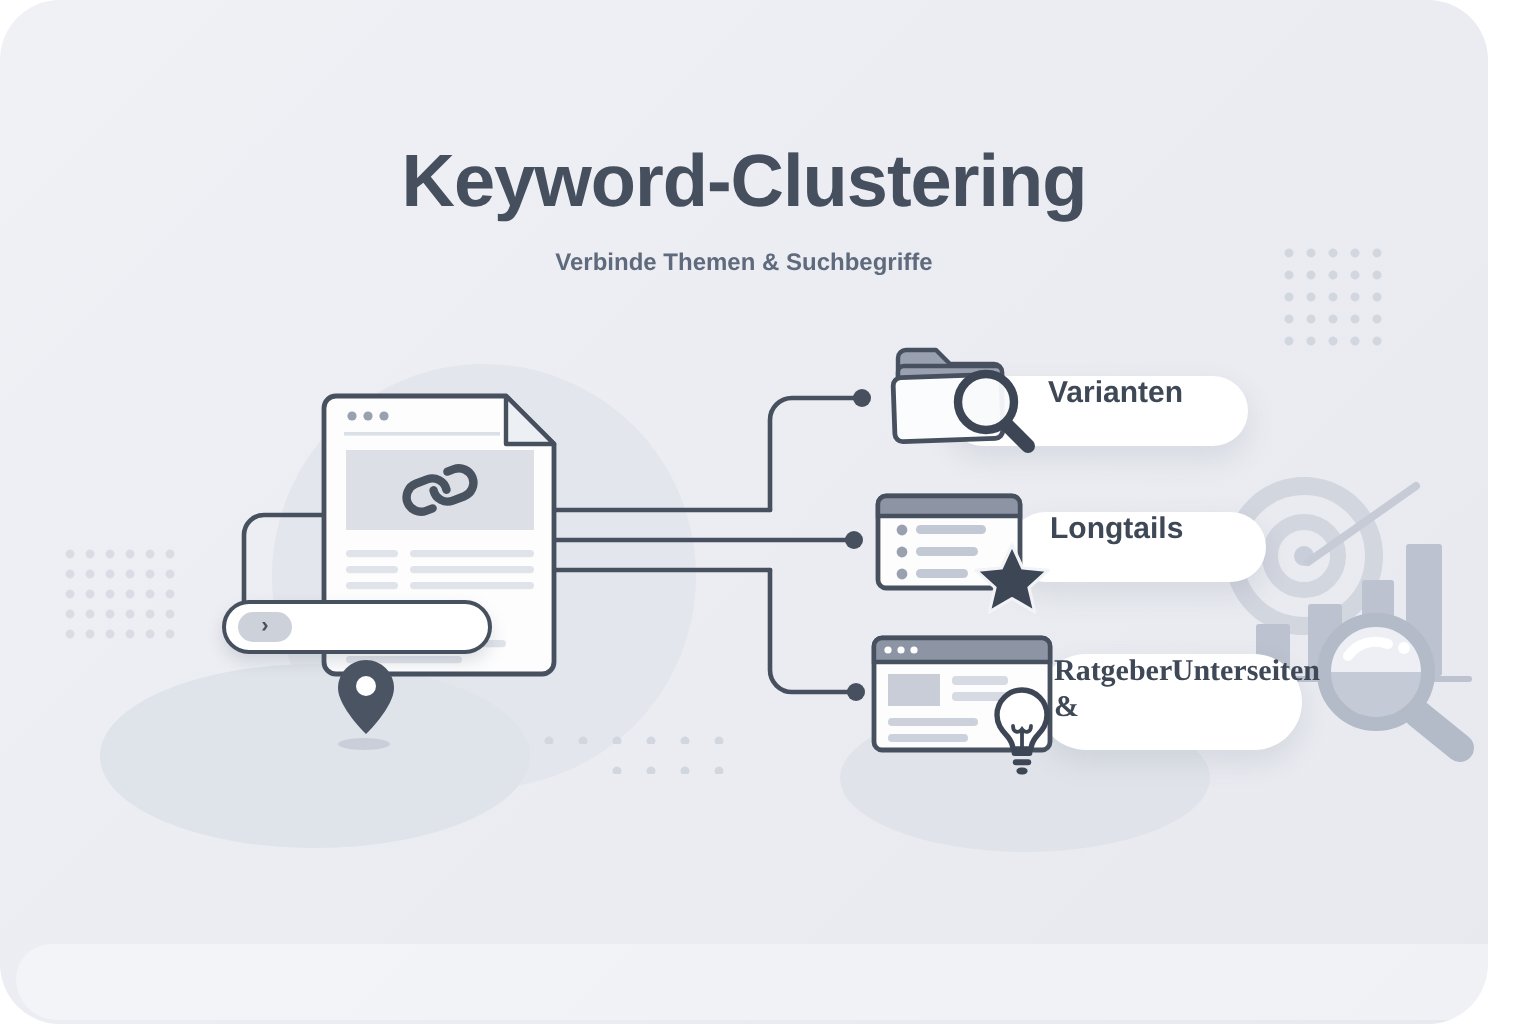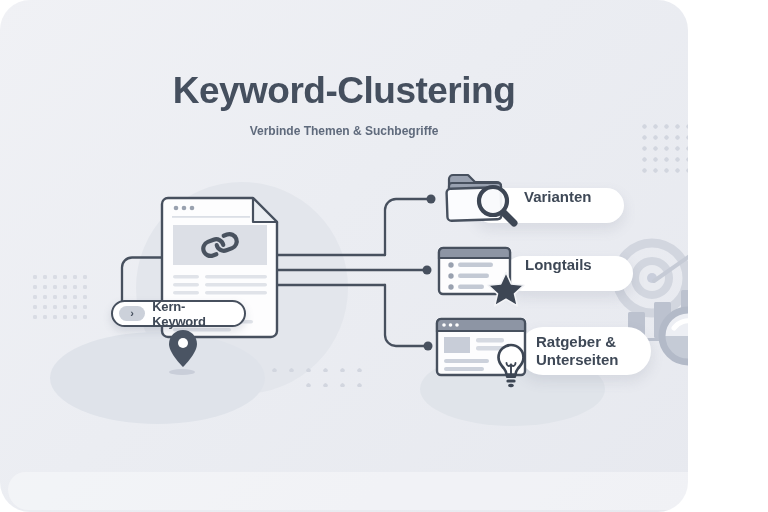--- a/index.html
+++ b/index.html
@@ -1,16 +1,16 @@
 <!DOCTYPE html>
 <html style="--ink: #47505e; --title: #454f5e; --subtitle: #5f6a7c; --pill-text: #3e4856; --muted: #99a1af; --panel-gray: #8d95a4; --decor: #d2d6df; --bar: #bcc2cf; --magnify: #b3bac8;"><head>
 <meta charset="utf-8">
 <style>
   html,body{margin:0;padding:0;background:#ffffff;}
-  #stage{position:relative;width:688px;height:512px;overflow:hidden;
+  #stage{position:relative;width:744px;height:512px;overflow:hidden;
          font-family:"Liberation Sans","DejaVu Sans",sans-serif;}
   .abs{position:absolute;}
 
   .card{inset:0;border-radius:30px;
         background:linear-gradient(135deg,#f0f1f5 0%,#ebedf2 45%,#e7e9ef 100%);}
   .bottom-panel{left:8px;top:472px;width:752px;height:38px;border-radius:24px 24px 28px 28px;
         background:rgba(255,255,255,.38);}
   .bg-circle{left:136px;top:182px;width:212px;height:212px;border-radius:50%;background:#e3e6ec;}
   .hill{background:#dfe3ea;border-radius:50%;}
   .hill-left{left:50px;top:332px;width:215px;height:92px;}
@@ -27,21 +27,21 @@
       font-size:37px;font-weight:800;letter-spacing:-.5px;color:var(--title);}
   .subtitle{left:0;right:0;top:124px;text-align:center;
       font-size:12px;font-weight:600;color:var(--subtitle);}
 
   .pill{background:#fff;border-radius:24px;display:flex;align-items:flex-start;
         box-shadow:0 6px 14px rgba(96,106,128,.14);color:var(--pill-text);
         font-weight:800;font-size:15px;}
   .pill-varianten{left:474px;top:188px;width:150px;height:35px;padding-left:50px;box-sizing:border-box;}
   .pill-longtails{left:505px;top:256px;width:128px;height:35px;padding-left:20px;box-sizing:border-box;}
   .pill-ratgeber{left:519px;top:327px;width:132px;height:48px;padding-left:17px;box-sizing:border-box;
-        flex-direction:column;align-items:flex-start;justify-content:center;line-height:1.2;}
+        flex-direction:row;align-items:flex-start;justify-content:center;line-height:1.2;font-family:Liberation Serif, serif;}
 
   .kern-pill{left:111px;top:300px;width:135px;height:27px;border-radius:15px;background:#fff;
         border:2px solid var(--ink);box-sizing:border-box;display:flex;align-items:center;
         padding:0 8px 0 6px;gap:7px;box-shadow:0 4px 8px rgba(90,100,120,.18);}
   .kern-chip{width:27px;height:15px;border-radius:8px;background:#ccd1da;display:flex;
         align-items:center;justify-content:center;font-size:11px;font-weight:800;color:var(--ink);line-height:1;}
   .kern-label{font-size:13px;font-weight:800;color:var(--pill-text);letter-spacing:-.2px;}
 
   .pin-shadow{left:169px;top:369px;width:26px;height:6px;border-radius:50%;background:#c9ced9;}
   svg{display:block;overflow:visible;}
@@ -128,21 +128,20 @@
         <rect x="44" y="87" width="62" height="3.6" rx="1.8"></rect>
       <rect x="12" y="95" width="26" height="3.6" rx="1.8"></rect>
         <rect x="44" y="95" width="62" height="3.6" rx="1.8"></rect>
       <rect x="12" y="124" width="80" height="3.6" rx="1.8"></rect>
       <rect x="12" y="132" width="58" height="3.6" rx="1.8"></rect>
     </g>
   </svg>
 
   <div class="abs kern-pill">
     <span class="kern-chip">›</span>
-    <span class="kern-label">Kern-Keyword</span>
   </div>
 
   <div class="abs pin-shadow"></div>
   <svg class="abs" style="left:168px;top:329px" width="30" height="40" viewBox="0 0 30 40">
     <path d="M15,1 C7.3,1 1,7.3 1,15 c0,9.5 14,23 14,23 s14,-13.5 14,-23 C29,7.3 22.7,1 15,1 Z" fill="#4a5463"></path>
     <circle cx="15" cy="14" r="5" fill="#ffffff"></circle>
   </svg>
 
   <div class="abs pill pill-varianten">
     <span>Varianten</span>

